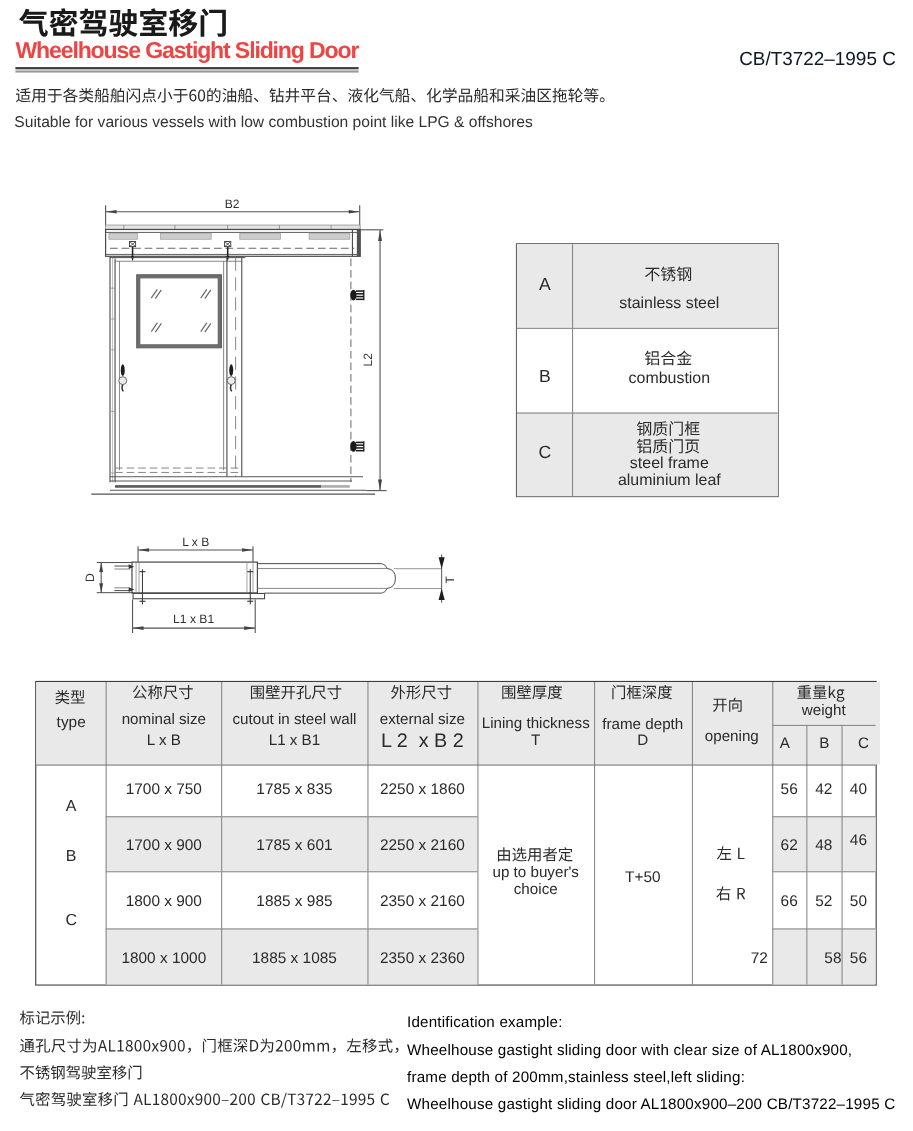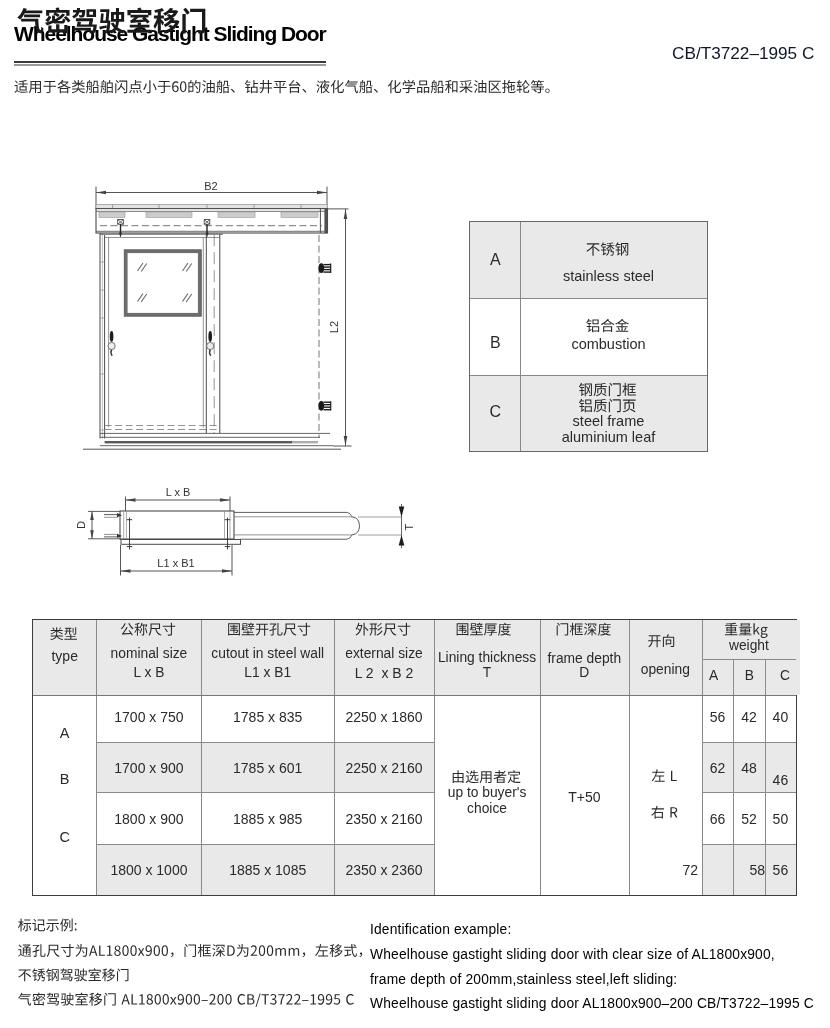--- a/index.html
+++ b/index.html
@@ -3,27 +3,28 @@
 <style>
 html,body{margin:0;padding:0;background:#fff}
 #page{position:relative;width:830px;height:1028px;background:#fff;overflow:hidden;
   font-family:"Liberation Sans",sans-serif;color:#2a2a2a}
 .abs{position:absolute;white-space:nowrap}
 .ctr{text-align:center}
 </style></head>
 <body>
 <div id="page">
 
-<div class="abs" style="left:14px;top:22px;font-size:21px;font-weight:bold;letter-spacing:-1.05px;color:#000000">Wheelhouse Gastight Sliding Door</div>
+<div class="abs" style="left:14px;top:35px;font-size:21px;font-weight:bold;letter-spacing:-1.05px;color:#ef4444">Wheelhouse Gastight Sliding Door</div>
 
 <div class="abs" style="left:14px;top:60.8px;width:312px;height:2.2px;background:#3a3a3a"></div>
 <div class="abs" style="left:14px;top:64.2px;width:312px;height:1.6px;background:#9a9a9a"></div>
 
 <div class="abs" style="left:672px;top:43px;font-size:17.2px;color:#0f172a">CB/T3722–1995 C</div>
 
+<div class="abs" style="left:13px;top:102.5px;font-size:14.2px;color:#333">Suitable for various vessels with low combustion point like LPG &amp; offshores</div>
 
 <svg width="470" height="430" viewBox="0 180 470 430" style="position:absolute;left:0;top:180px" fill="none" font-family="Liberation Sans, sans-serif">
 
 <g stroke="#555" stroke-width="1">
 <line x1="96" y1="192.5" x2="327" y2="192.5"></line>
 <line x1="96" y1="186.5" x2="96" y2="209"></line>
 <line x1="327" y1="186.5" x2="327" y2="209"></line>
 </g>
 <polygon points="96,192.5 106,190.8 106,194.2" fill="#444" stroke="none"></polygon>
 <polygon points="327,192.5 317,190.8 317,194.2" fill="#444" stroke="none"></polygon>
@@ -295,21 +296,21 @@
 <div class="abs" style="left:63.6px;top:26.2px;width:104.9px;font-size:13.8px;line-height:16.6px;text-align:center">nominal size</div>
 
 <div class="abs" style="left:63.6px;top:45.4px;width:104.9px;font-size:13.8px;line-height:16.6px;text-align:center">L x B</div>
 
 <div class="abs" style="left:168.5px;top:26.2px;width:132.6px;font-size:13.8px;line-height:16.6px;text-align:center">cutout in steel wall</div>
 
 <div class="abs" style="left:168.5px;top:45.4px;width:132.6px;font-size:13.8px;line-height:16.6px;text-align:center">L1 x B1</div>
 
 <div class="abs" style="left:301.1px;top:26.2px;width:100.0px;font-size:13.8px;line-height:16.6px;text-align:center">external size</div>
 
-<div class="abs" style="left:301.1px;top:45.4px;width:100.0px;font-size:14px;line-height:16.6px;text-align:center">L 2&nbsp; x B 2</div>
+<div class="abs" style="left:301.1px;top:45.4px;width:100.0px;font-size:18px;line-height:16.6px;text-align:center">L 2&nbsp; x B 2</div>
 
 <div class="abs" style="left:401.1px;top:30.5px;width:106.1px;font-size:13.8px;line-height:16.6px;text-align:center">Lining thickness</div>
 
 <div class="abs" style="left:401.1px;top:44.8px;width:106.1px;font-size:13.8px;line-height:16.6px;text-align:center">T</div>
 
 <div class="abs" style="left:507.2px;top:31.5px;width:88.5px;font-size:13.8px;line-height:16.6px;text-align:center">frame depth</div>
 
 <div class="abs" style="left:507.2px;top:44.8px;width:88.5px;font-size:13.8px;line-height:16.6px;text-align:center">D</div>
 
 <div class="abs" style="left:595.7px;top:42.0px;width:73.4px;font-size:13.8px;line-height:16.6px;text-align:center">opening</div>
@@ -343,21 +344,21 @@
 <div class="abs" style="left:63.6px;top:140.6px;width:104.9px;font-size:14px;line-height:16.8px;text-align:center">1700 x 900</div>
 
 <div class="abs" style="left:168.5px;top:140.6px;width:132.6px;font-size:14px;line-height:16.8px;text-align:center">1785 x 601</div>
 
 <div class="abs" style="left:301.1px;top:140.6px;width:100.0px;font-size:14px;line-height:16.8px;text-align:center">2250 x 2160</div>
 
 <div class="abs" style="left:669.1px;top:140.6px;width:30.9px;font-size:14px;line-height:16.8px;text-align:center">62</div>
 
 <div class="abs" style="left:700.0px;top:140.6px;width:32.1px;font-size:14px;line-height:16.8px;text-align:center">48</div>
 
-<div class="abs" style="left:732.1px;top:152px;width:30.8px;font-size:14px;line-height:16.8px;text-align:center">46</div>
+<div class="abs" style="left:732.1px;top:135px;width:30.8px;font-size:14px;line-height:16.8px;text-align:center">46</div>
 
 <div class="abs" style="left:63.6px;top:191.6px;width:104.9px;font-size:14px;line-height:16.8px;text-align:center">1800 x 900</div>
 
 <div class="abs" style="left:168.5px;top:191.6px;width:132.6px;font-size:14px;line-height:16.8px;text-align:center">1885 x 985</div>
 
 <div class="abs" style="left:301.1px;top:191.6px;width:100.0px;font-size:14px;line-height:16.8px;text-align:center">2350 x 2160</div>
 
 <div class="abs" style="left:669.1px;top:191.6px;width:30.9px;font-size:14px;line-height:16.8px;text-align:center">66</div>
 
 <div class="abs" style="left:700.0px;top:191.6px;width:32.1px;font-size:14px;line-height:16.8px;text-align:center">52</div>

